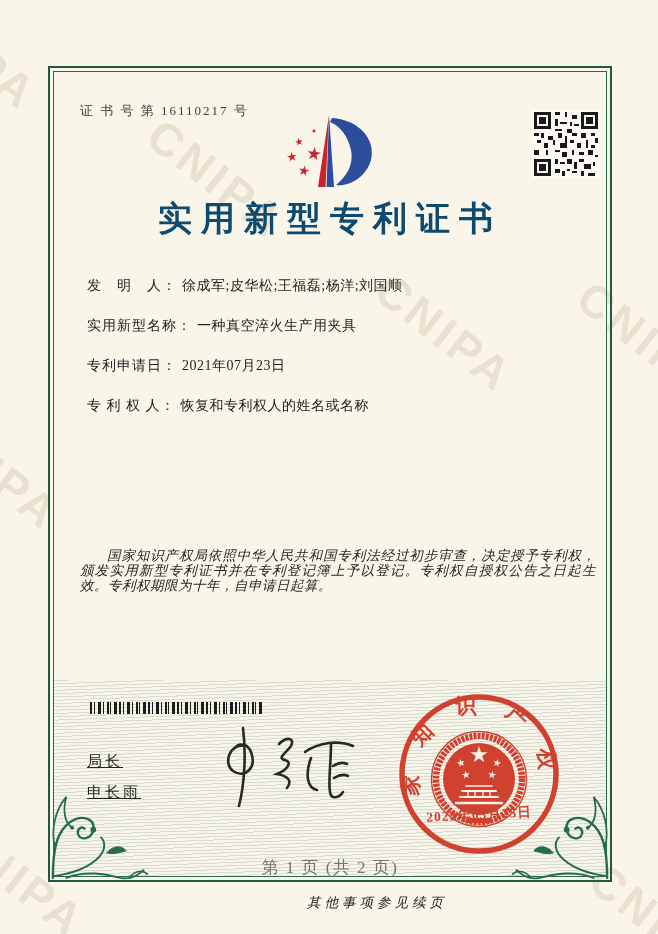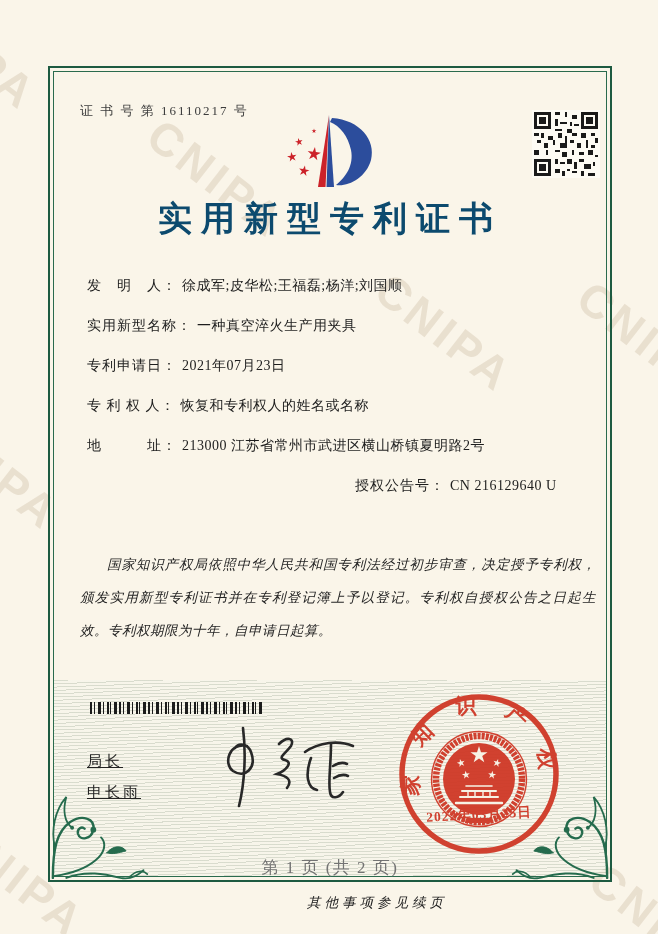--- a/index.html
+++ b/index.html
@@ -29,21 +29,21 @@
   .title{position:absolute;left:0;top:128px;width:100%;text-align:center;
          font-size:34px;font-weight:bold;color:#0c4a6e;letter-spacing:9px;z-index:2;}
 
   .fields{position:absolute;left:37px;top:209px;width:500px;z-index:2;}
   .field-row{position:relative;height:20px;margin-bottom:20px;font-size:14px;color:#1d1d1d;white-space:nowrap;}
   .f-label{letter-spacing:1px;}
   .f-value{margin-left:5px;letter-spacing:0.5px;}
   .grant-b{position:absolute;left:268px;top:0;}
 
   .paras{position:absolute;left:30px;top:480px;width:516px;z-index:2;
-         font-size:13.5px;line-height:33px;color:#242424;font-style:italic;text-align:justify;}
+         font-size:13.5px;line-height:15px;color:#242424;font-style:italic;text-align:justify;}
   .paras p{margin:0;text-indent:2em;letter-spacing:0.5px;}
 
   .barcode{position:absolute;left:40px;top:634px;width:173px;height:12px;z-index:2;
      background:repeating-linear-gradient(90deg,
        #1c1c1c 0,#1c1c1c 2px,transparent 2px,transparent 4px,
        #1c1c1c 4px,#1c1c1c 5px,transparent 5px,transparent 8px,
        #1c1c1c 8px,#1c1c1c 11px,transparent 11px,transparent 13px,
        #1c1c1c 13px,#1c1c1c 14px,transparent 14px,transparent 17px,
        #1c1c1c 17px,#1c1c1c 19px,transparent 19px,transparent 20px,
        #1c1c1c 20px,#1c1c1c 21px,transparent 21px,transparent 24px,
@@ -170,26 +170,20 @@
       <div class="field-row">
         <span class="f-label">实用新型名称：</span><span class="f-value">一种真空淬火生产用夹具</span>
       </div>
       <div class="field-row">
         <span class="f-label">专利申请日：</span><span class="f-value">2021年07月23日</span>
       </div>
       <div class="field-row">
         <span class="f-label">专 利 权 人：</span><span class="f-value">恢复和专利权人的姓名或名称</span>
       </div>
       <div class="field-row">
-        <span class="f-label">地　　　址：</span><span class="f-value">213000 江苏省常州市武进区横山桥镇夏明路2号</span>
-      </div>
-      <div class="field-row">
-        <span class="grant-b">
-          <span class="f-label">授权公告号：</span><span class="f-value">CN 216129640 U</span>
-        </span>
       </div>
     </div>
 
     <div class="paras">
       <p>国家知识产权局依照中华人民共和国专利法经过初步审查，决定授予专利权，颁发实用新型专利证书并在专利登记簿上予以登记。专利权自授权公告之日起生效。专利权期限为十年，自申请日起算。</p>
     </div>
 
     <div class="barcode"></div>
 
     <div class="signer">

